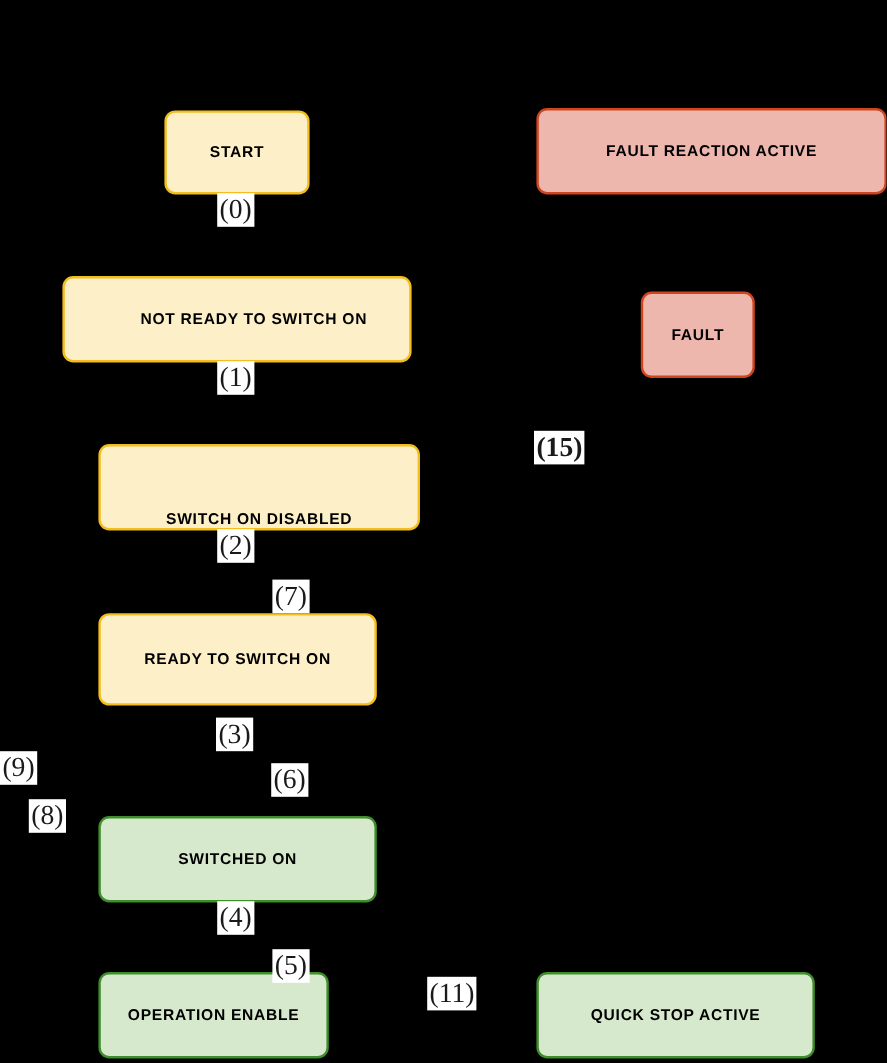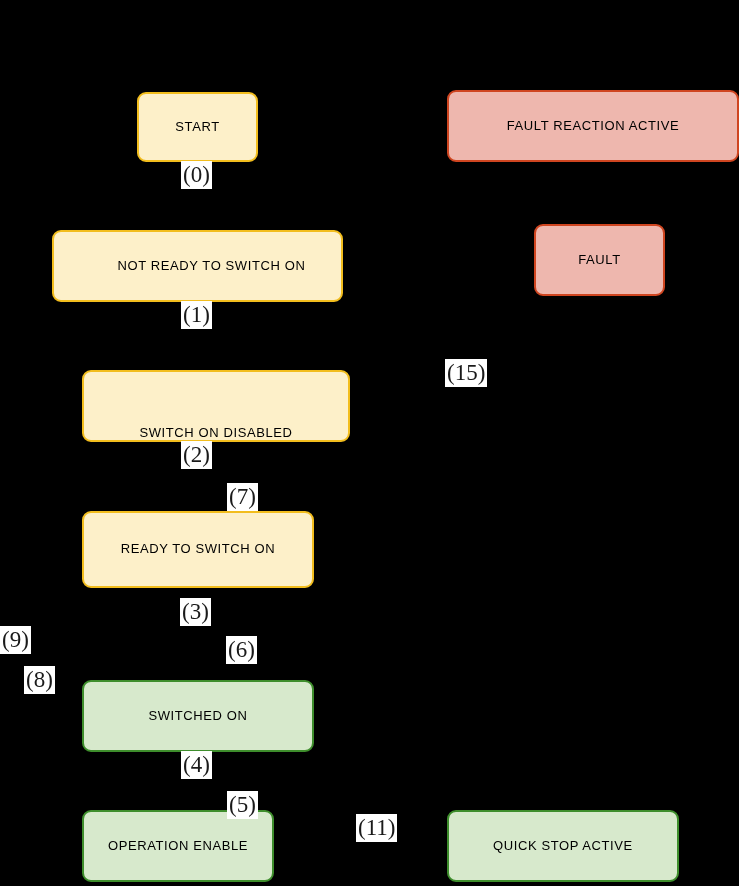--- a/index.html
+++ b/index.html
@@ -20,21 +20,21 @@
   .state-box {
     position: absolute;
     box-sizing: border-box;
     border-radius: 9px;
     border-style: solid;
     border-width: 2px;
     display: flex;
     align-items: center;
     justify-content: center;
     text-align: center;
-    font-weight: normal;
+    font-weight: bold;
     letter-spacing: 0.6px;
     color: #000000;
     line-height: 1.1;
     user-select: none;
   }
 
   .state-box.yellow {
     background: #fdf0c9;
     border-color: #f2bd1d;
   }
@@ -72,21 +72,21 @@
 <div id="canvas" style="background: rgb(0, 0, 0);">
     <div class="state-box yellow" style="left: 137px; top: 92px; width: 121px; height: 70px;">
       <span class="state-label" style="font-size: 13px;">START</span>
     </div>
     <div class="state-box red" style="left: 447px; top: 90px; width: 292px; height: 72px;">
       <span class="state-label" style="font-size: 13px;">FAULT REACTION ACTIVE</span>
     </div>
     <div class="state-box yellow" style="left: 52px; top: 230px; width: 291px; height: 72px;">
       <span class="state-label" style="font-size: 13px; padding-left: 28px;">NOT READY TO SWITCH ON</span>
     </div>
-    <div class="state-box red" style="left: 534px; top: 224px; width: 131px; height: 72px;">
+    <div class="state-box red" style="left: 534px; top: 243px; width: 95px; height: 72px;">
       <span class="state-label" style="font-size: 13px;">FAULT</span>
     </div>
     <div class="state-box yellow" style="left: 82px; top: 370px; width: 268px; height: 72px; align-items: flex-end;">
       <span class="state-label" style="font-size: 13px;">SWITCH ON DISABLED</span>
     </div>
     <div class="state-box yellow" style="left: 82px; top: 511px; width: 232px; height: 77px;">
       <span class="state-label" style="font-size: 13px;">READY TO SWITCH ON</span>
     </div>
     <div class="state-box green" style="left: 82px; top: 680px; width: 232px; height: 72px; text-align: center;">
       <span class="state-label" style="font-size: 13px;">SWITCHED ON</span>
@@ -94,21 +94,21 @@
     <div class="state-box green" style="left: 82px; top: 810px; width: 192px; height: 72px;">
       <span class="state-label" style="font-size: 13px;">OPERATION ENABLE</span>
     </div>
     <div class="state-box green" style="left: 447px; top: 810px; width: 232px; height: 72px;">
       <span class="state-label" style="font-size: 13px;">QUICK STOP ACTIVE</span>
     </div>
     <div class="transition-label" style="left: 181px; top: 161px;">(0)</div>
     <div class="transition-label" style="left: 181px; top: 301px;">(1)</div>
     <div class="transition-label" style="left: 181px; top: 441px;">(2)</div>
     <div class="transition-label" style="left: 227px; top: 483px;">(7)</div>
-    <div class="transition-label" style="left: 445px; top: 359px;">(15)</div>
+    <div class="transition-label" style="left: 445px; top: 359px; font-weight: bold;">(15)</div>
     <div class="transition-label" style="left: 180px; top: 598px;">(3)</div>
     <div class="transition-label" style="left: 0px; top: 626px;">(9)</div>
     <div class="transition-label" style="left: 226px; top: 636px;">(6)</div>
     <div class="transition-label" style="left: 24px; top: 666px;">(8)</div>
     <div class="transition-label" style="left: 181px; top: 751px;">(4)</div>
     <div class="transition-label" style="left: 227px; top: 791px;">(5)</div>
     <div class="transition-label" style="left: 356px; top: 814px;">(11)</div>
   </div>
 
 </body></html>

